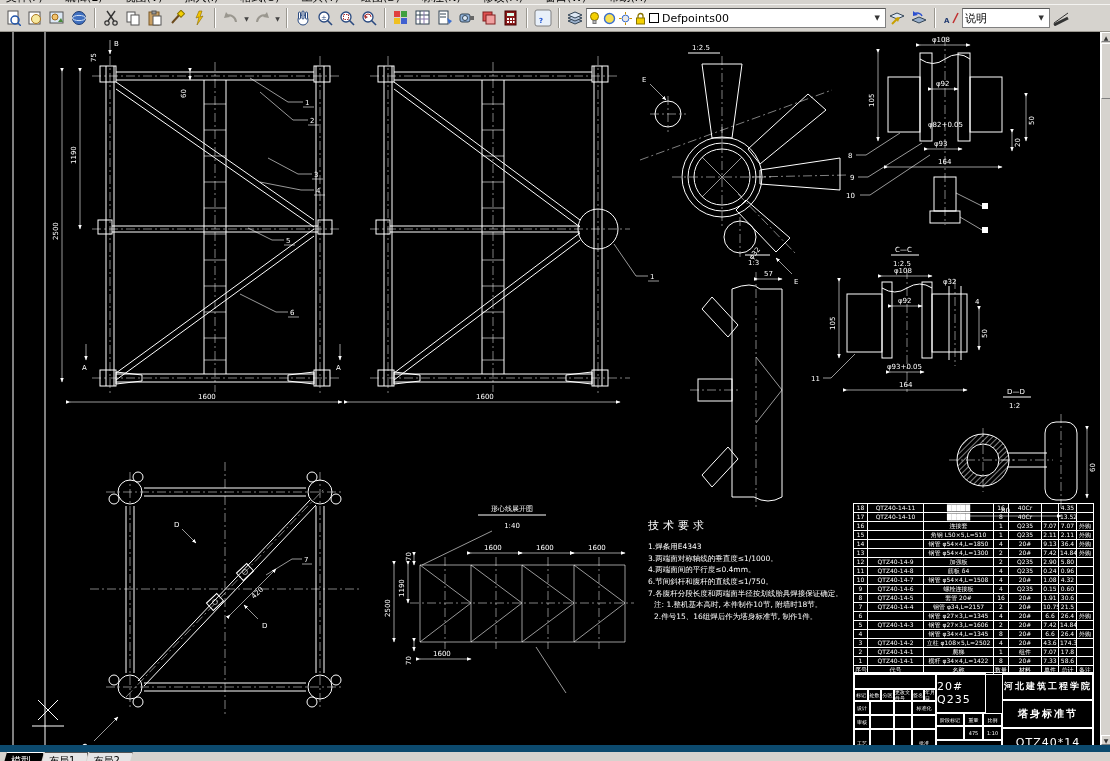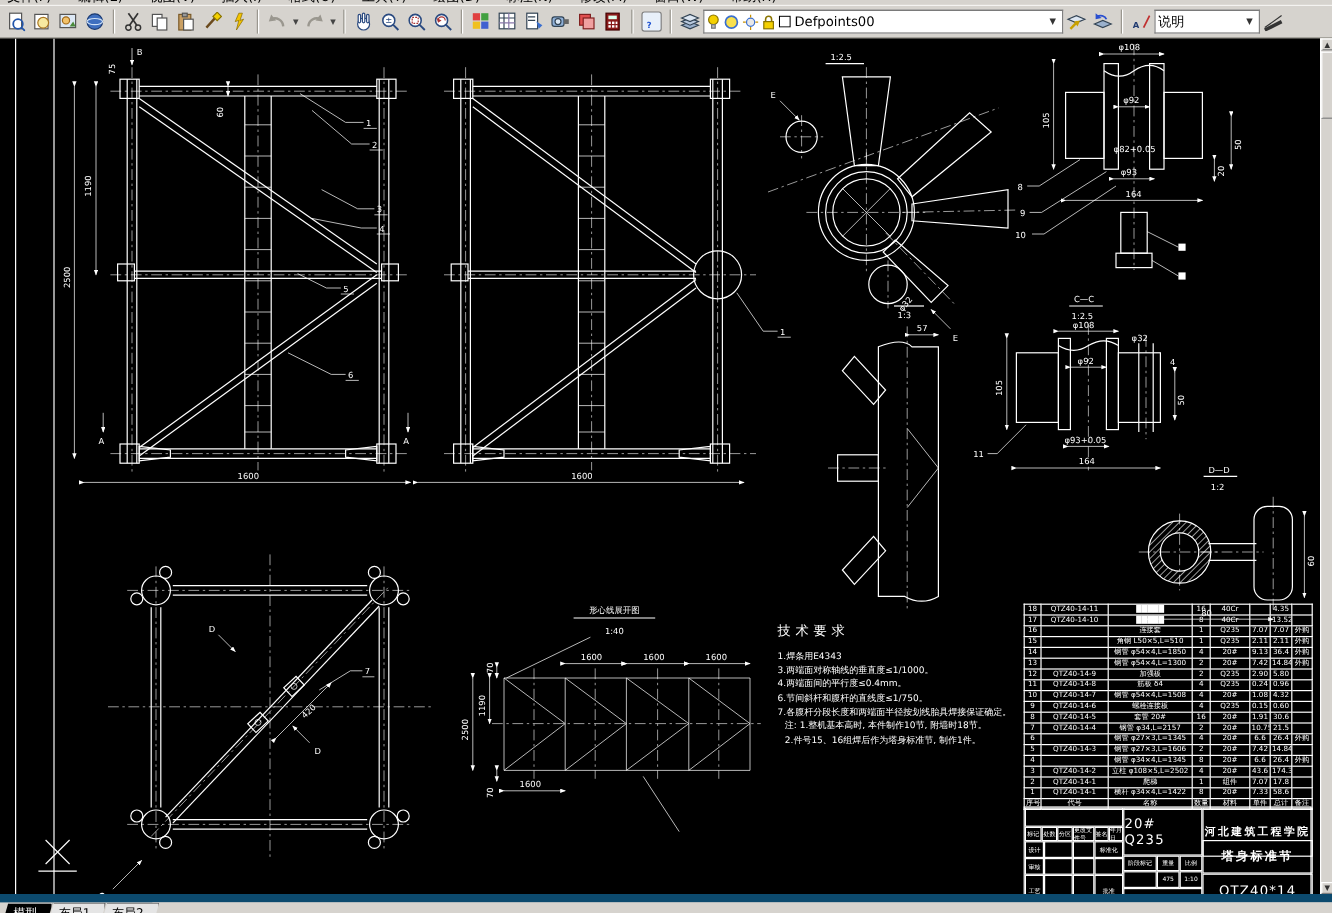--- a/index.html
+++ b/index.html
@@ -955,30 +955,30 @@
       <div class="cell tb-sm" style="left:58px;top:28px;width:24px;height:14px;">标准化</div>
       <div class="cell tb-sm" style="left:0;top:42px;width:16px;height:14px;">审核</div>
       <div class="cell tb-sm" style="left:16px;top:42px;width:24px;height:14px;"></div>
       <div class="cell tb-sm" style="left:40px;top:42px;width:18px;height:14px;"></div>
       <div class="cell tb-sm" style="left:58px;top:42px;width:24px;height:14px;"></div>
       <div class="cell tb-sm" style="left:0;top:56px;width:16px;height:27px;">工艺</div>
       <div class="cell tb-sm" style="left:16px;top:56px;width:24px;height:27px;"></div>
       <div class="cell tb-sm" style="left:40px;top:56px;width:18px;height:27px;"></div>
       <div class="cell tb-sm" style="left:58px;top:56px;width:24px;height:27px;">批准</div>
 
-      <div class="cell tb-big" style="left:82px;top:0;width:66px;height:40px;">20# Q235</div>
+      <div class="cell tb-big" style="left:82px;top:0;width:50px;height:40px;">20# Q235</div>
       <div class="cell tb-sm" style="left:82px;top:40px;width:28px;height:13px;">阶段标记</div>
       <div class="cell tb-sm" style="left:110px;top:40px;width:19px;height:13px;">重量</div>
       <div class="cell tb-sm" style="left:129px;top:40px;width:19px;height:13px;">比例</div>
       <div class="cell tb-sm" style="left:82px;top:53px;width:28px;height:14px;"></div>
       <div class="cell tb-sm" style="left:110px;top:53px;width:19px;height:14px;">475</div>
       <div class="cell tb-sm" style="left:129px;top:53px;width:19px;height:14px;">1:10</div>
       <div class="cell tb-sm" style="left:82px;top:67px;width:66px;height:16px;">共 张 第 张</div>
 
-      <div class="cell tb-med" style="left:148px;top:0;width:92px;height:41px;font-size:9px;font-family:Liberation Serif, serif;">河北建筑工程学院</div>
+      <div class="cell tb-med" style="left:148px;top:0;width:92px;height:27px;font-size:9px;font-family:Liberation Serif, serif;">河北建筑工程学院</div>
       <div class="cell tb-med" style="left:148px;top:27px;width:92px;height:28px;">塔身标准节</div>
       <div class="cell tb-no" style="left:148px;top:55px;width:92px;height:28px;">QTZ40*14</div>
     </div>
   </div>
 
   <div id="vscroll">
     <div class="sbtn">▲</div>
     <div class="thumb"></div>
     <div class="sbtn bottom">▼</div>
   </div>

